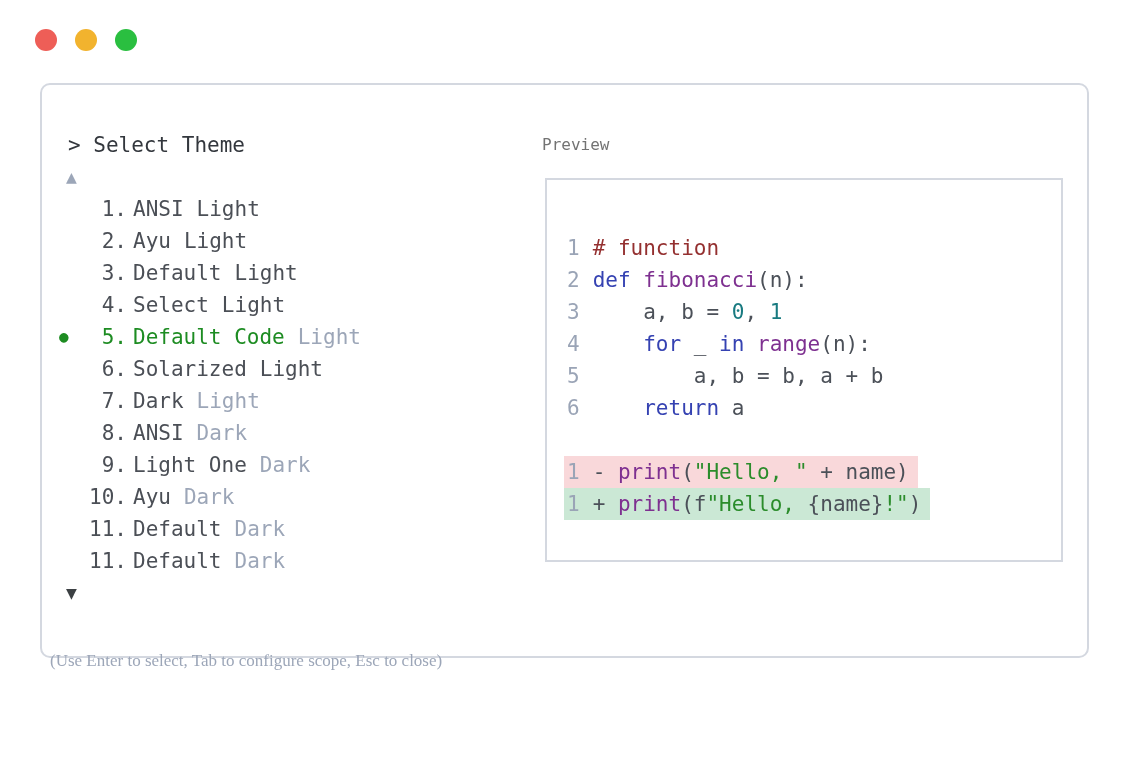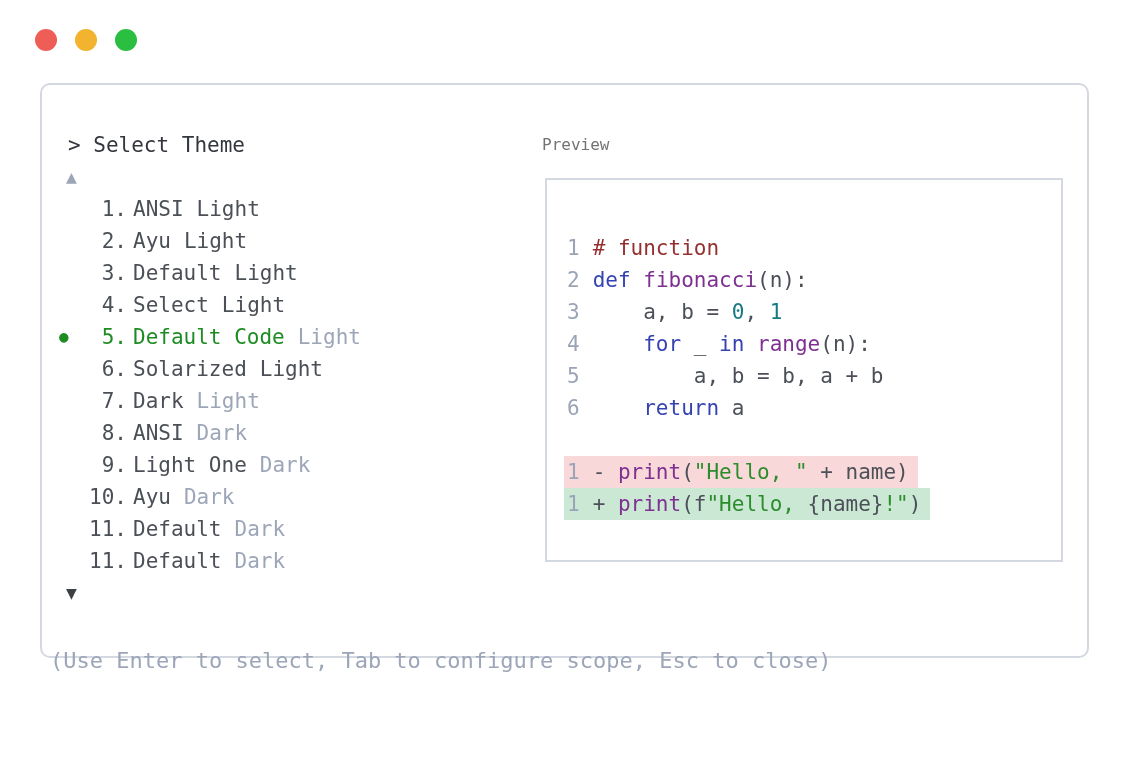--- a/index.html
+++ b/index.html
@@ -28,22 +28,22 @@
   .theme-row { display:flex; height:32px; line-height:32px; font-size:21px;
                color:var(--list_text); padding-left:17px; }
   .marker { width:26px; font-size:16px; color:var(--selected_green); }
   .t-num  { width:42px; text-align:right; white-space:pre; }
   .t-name { margin-left:6px; white-space:pre; }
   .t-variant { margin-left:13px; white-space:pre; }
   .t-variant.muted { color:var(--muted); }
   .theme-row.selected .t-num,
   .theme-row.selected .t-name { color:var(--selected_green); }
 
-  .hint { position:absolute; left:8px; top:560px; font-size:22px; color:var(--muted);
-          line-height:32px; white-space:pre; }
+  .hint { position:absolute; left:8px; top:560px; font-size:17px; color:var(--muted);
+          line-height:32px; white-space:pre;font-family:Liberation Serif, serif; }
 
   .preview-title { position:absolute; left:500px; top:44px; line-height:32px;
                    font-size:16px; color:#737373; }
   .preview-box { position:absolute; left:503px; top:93px; width:518px; height:384px;
                  border:2px solid var(--border); box-sizing:border-box; background:#fff; }
   #code-block { position:absolute; left:20px; top:52px; font-size:21px; line-height:32px;
                 white-space:pre; }
   .code-line { height:32px; }
   .ln { display:inline-block; width:1ch; margin-right:13px; color:var(--line_number); }
   .tok-comment { color:var(--comment); }

